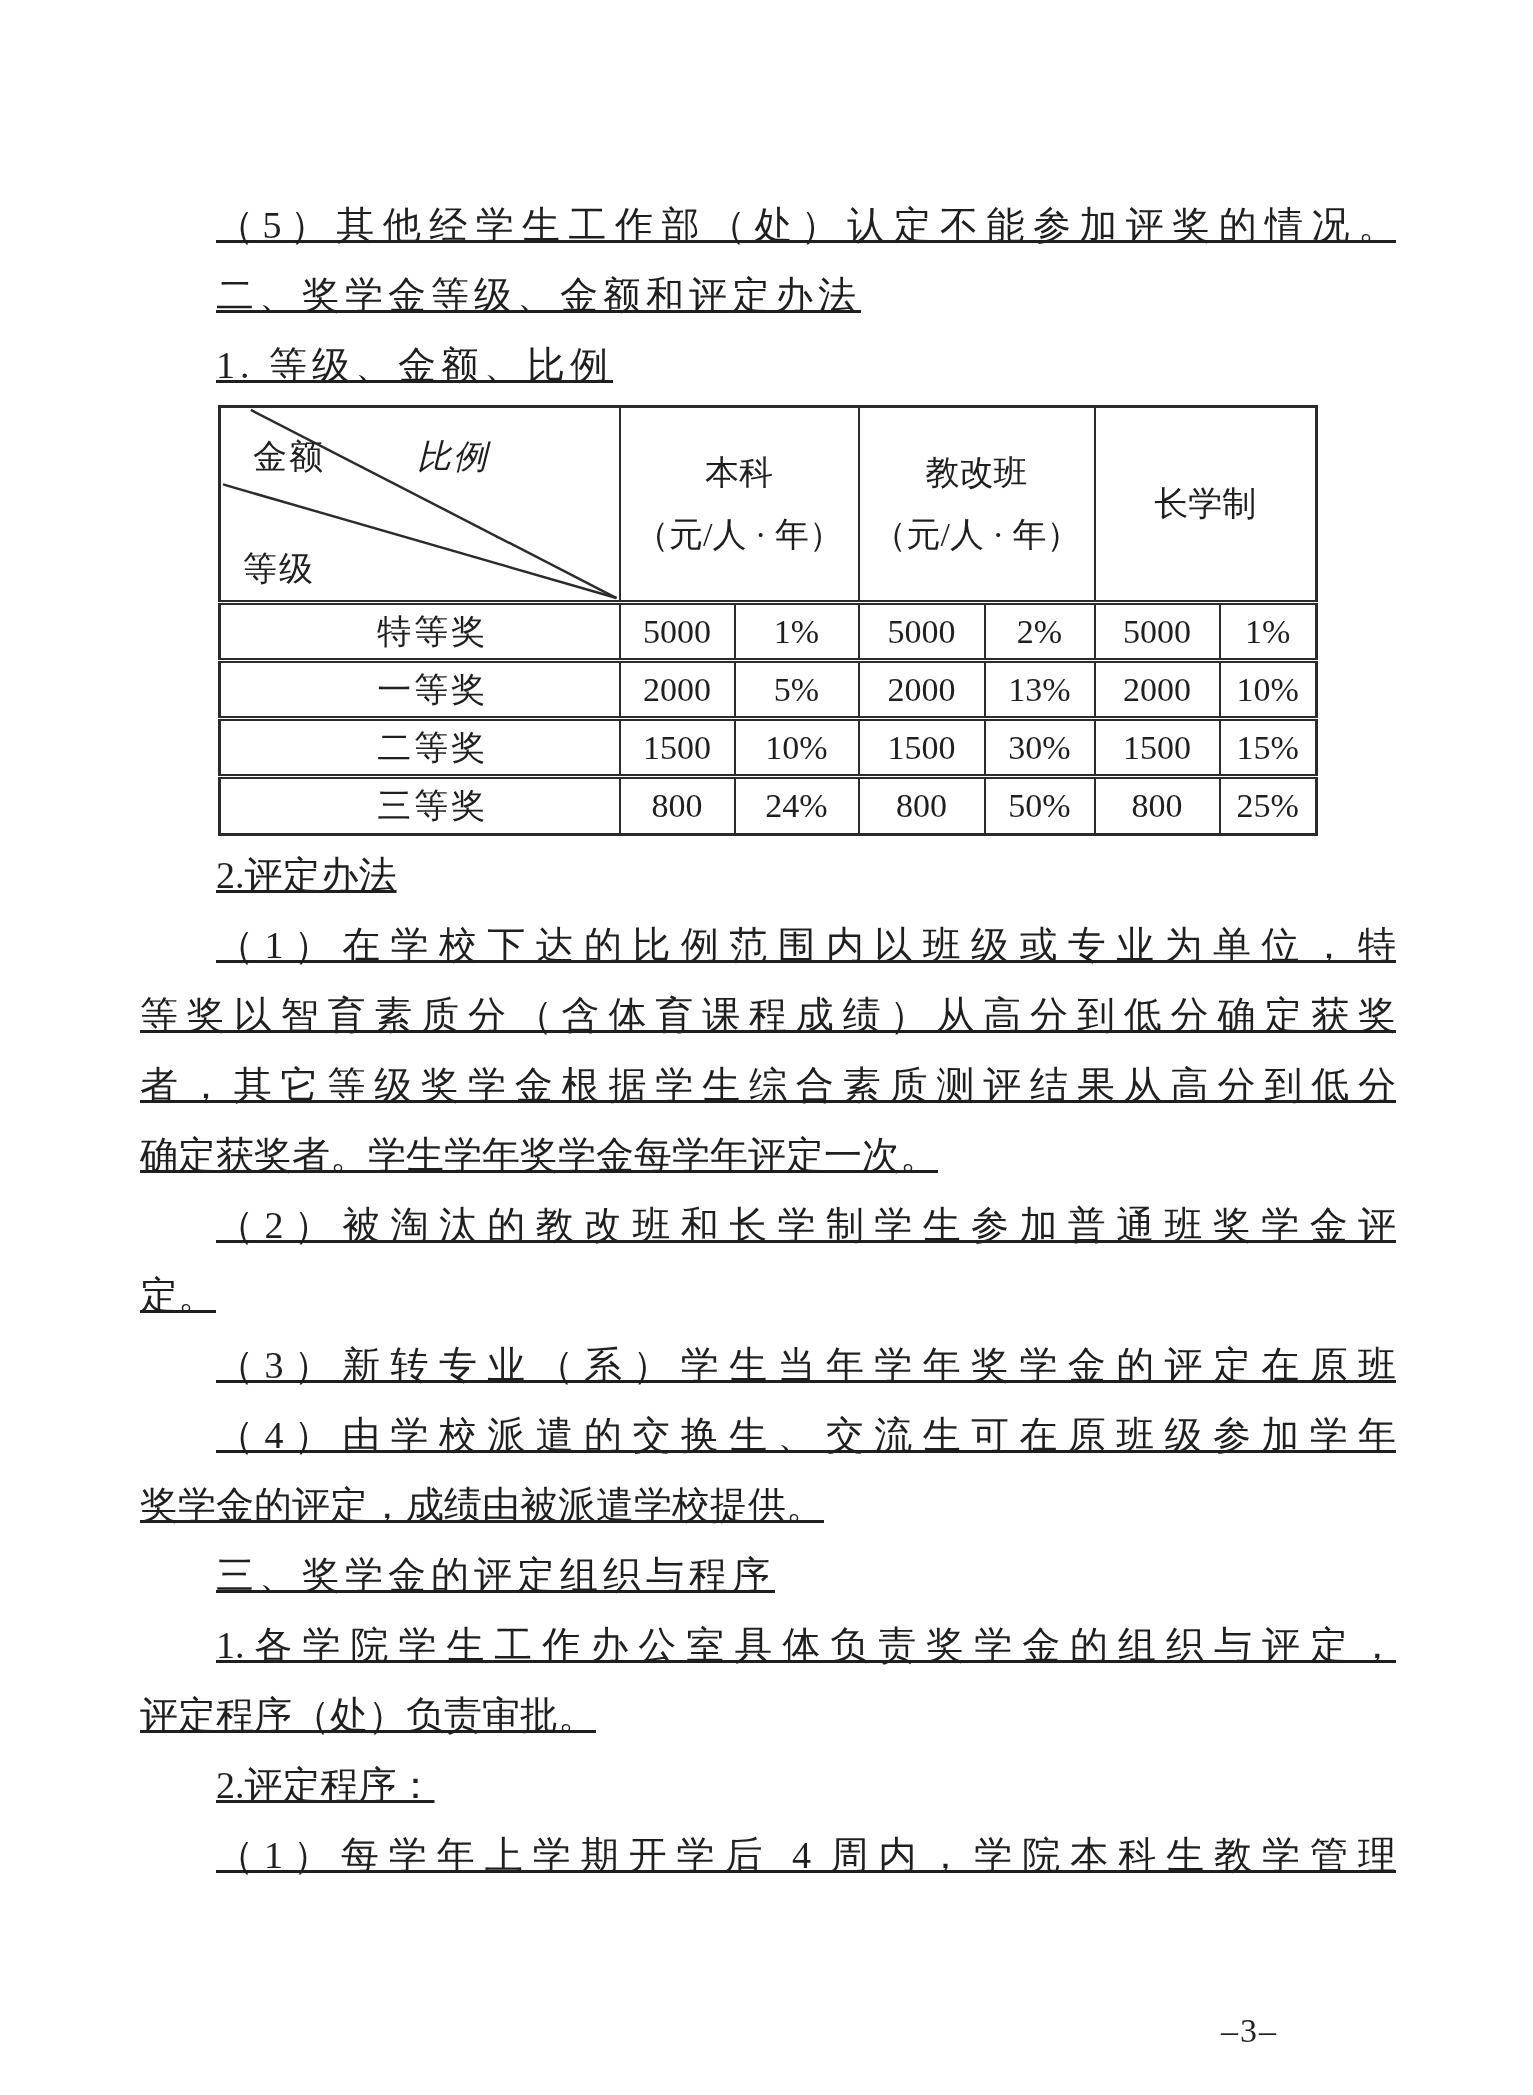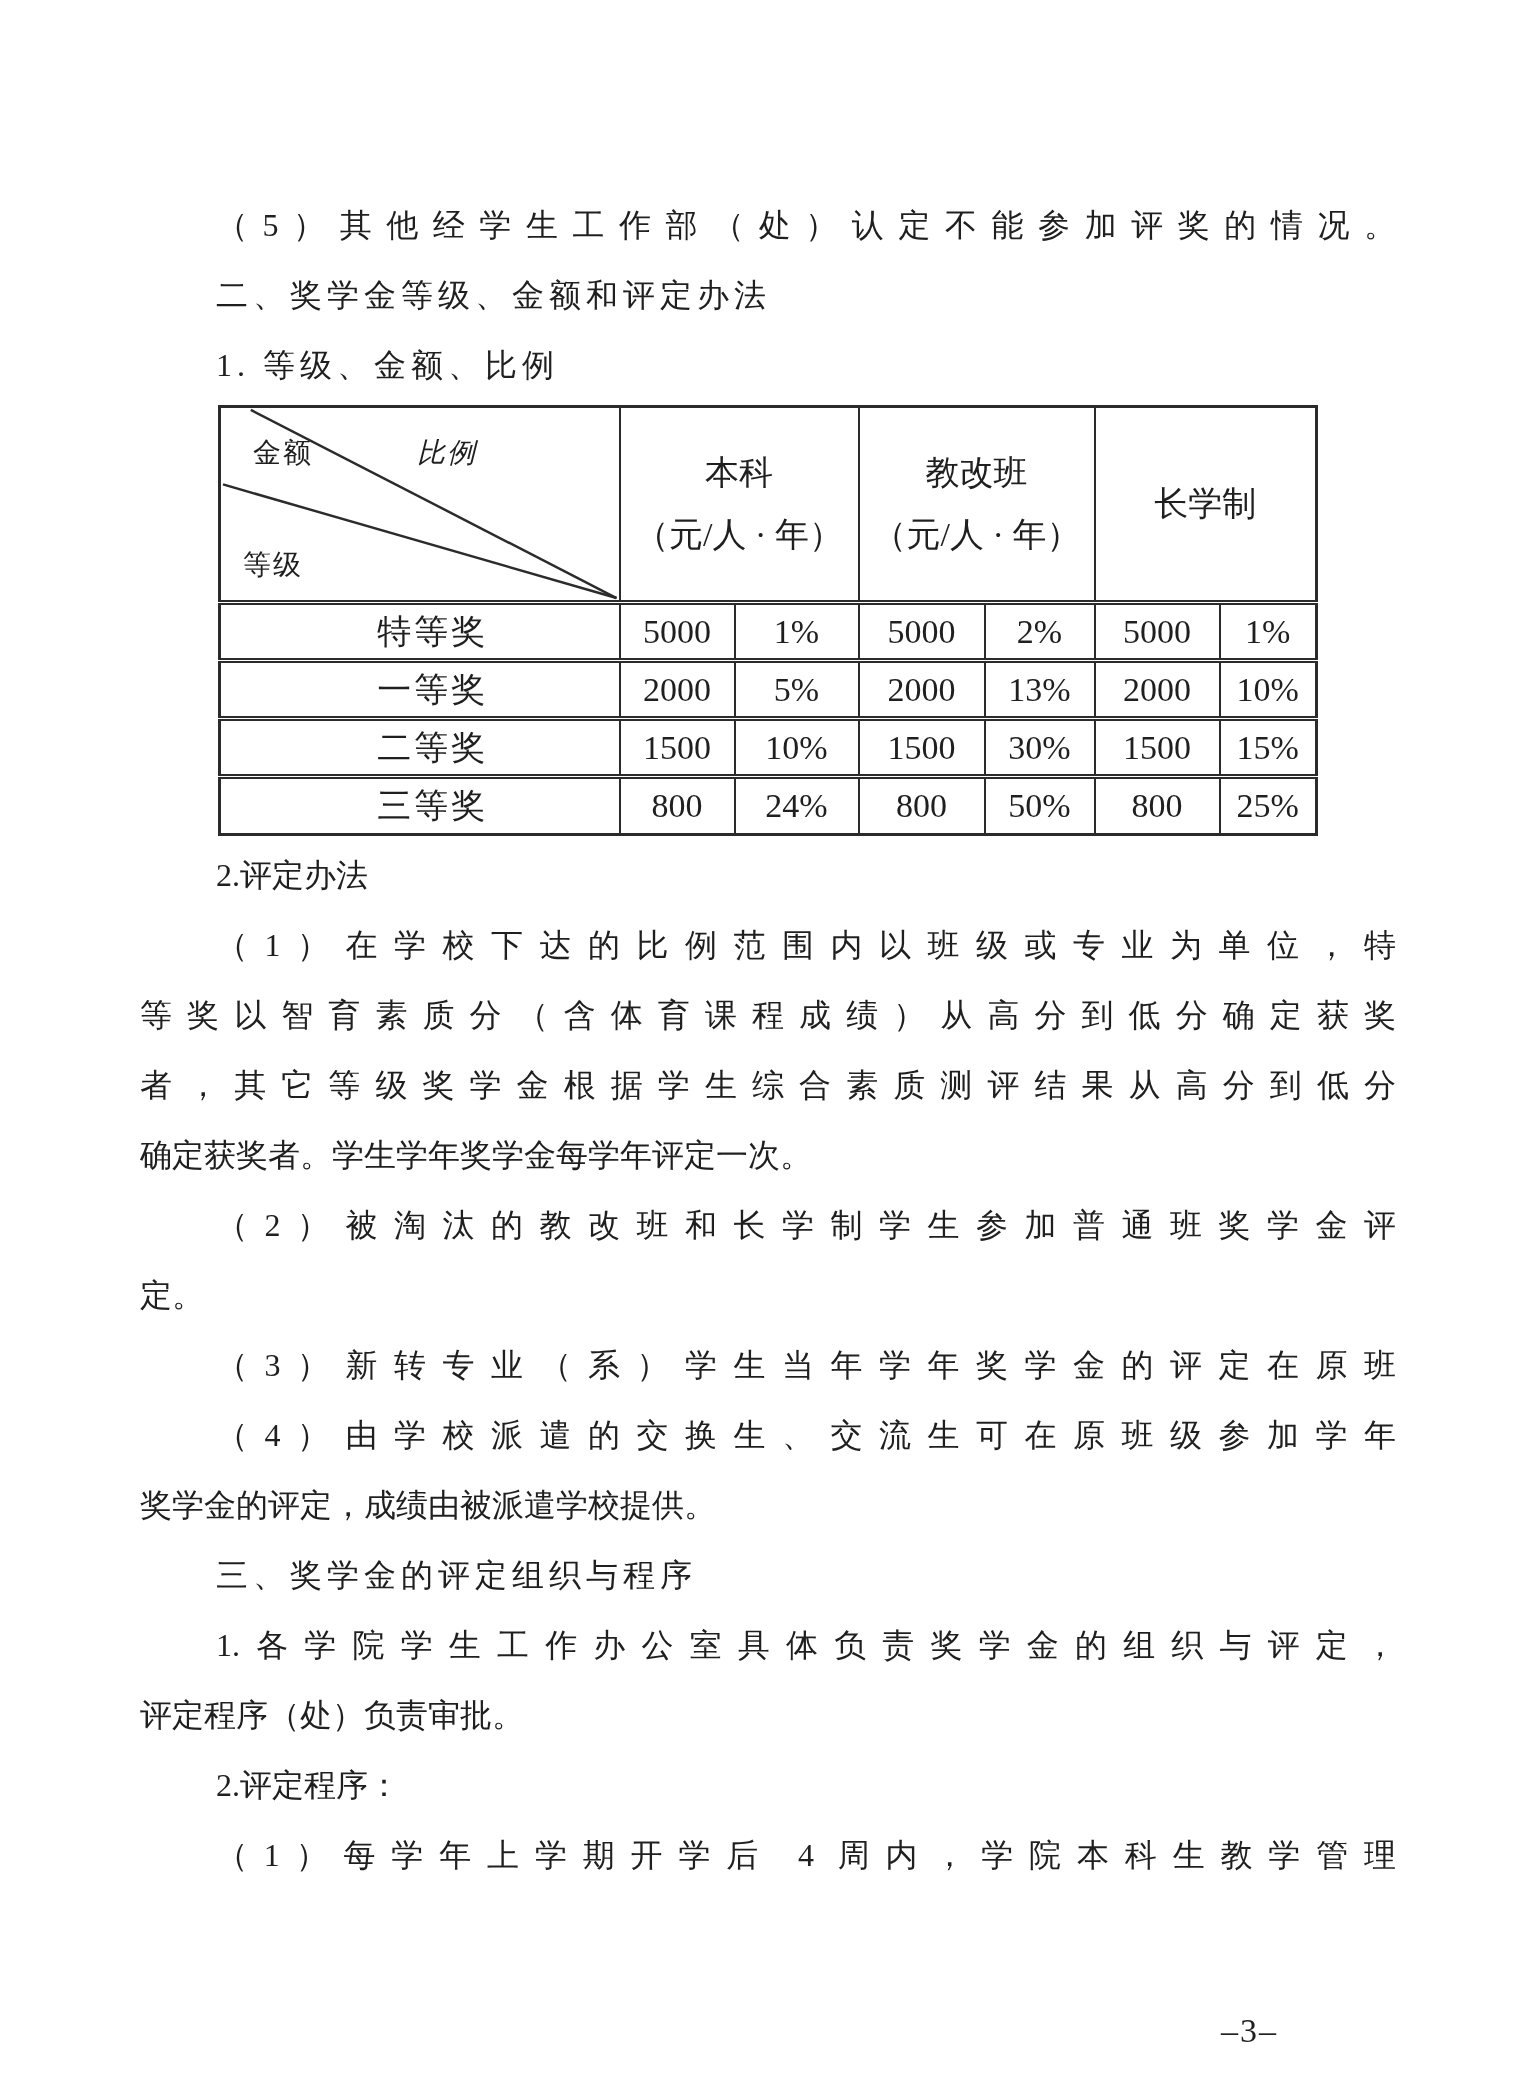--- a/index.html
+++ b/index.html
@@ -15,22 +15,23 @@
   }
   .content {
     position: absolute;
     left: 140px;
     top: 190px;
     width: 1256px;
   }
   .line {
     height: 70px;
     line-height: 70px;
-    font-size: 32px;
+    font-size: 38px;
     white-space: nowrap;
+    text-decoration: underline;
   }
   .line.indent { padding-left: 76px; }
   .line.justify {
     white-space: normal;
     text-align: justify;
     text-align-last: justify;
     text-justify: inter-character;
   }
   .line.ls { letter-spacing: 5px; }
 
@@ -46,21 +47,21 @@
     border: 2px solid #2b2b2b;
     text-align: center;
     vertical-align: middle;
     overflow: hidden;
   }
   tr.hdr { height: 196px; }
   tr.data { height: 58px; margin-top: 8px; }
   tr.data td { border-top: 5px double #2b2b2b; }
   td.corner { position: relative; }
   td.corner .diag { position: absolute; left: 0; top: 0; width: 100%; height: 100%; }
-  td.corner span { position: absolute; font-size: 28px; letter-spacing: 2px; }
+  td.corner span { position: absolute; font-size: 34px; letter-spacing: 2px; }
   .c-tl { left: 32px;  top: 26px; }
   .c-tr { left: 196px; top: 26px; font-style: italic; }
   .c-bl { left: 22px;  top: 138px; }
   td.colhead .unit { margin-top: 16px; }
   td.lbl { text-align: left; padding-left: 26px; letter-spacing: 3px; }
 
   .page-number {
     position: absolute;
     left: 140px;
     top: 2012px;

